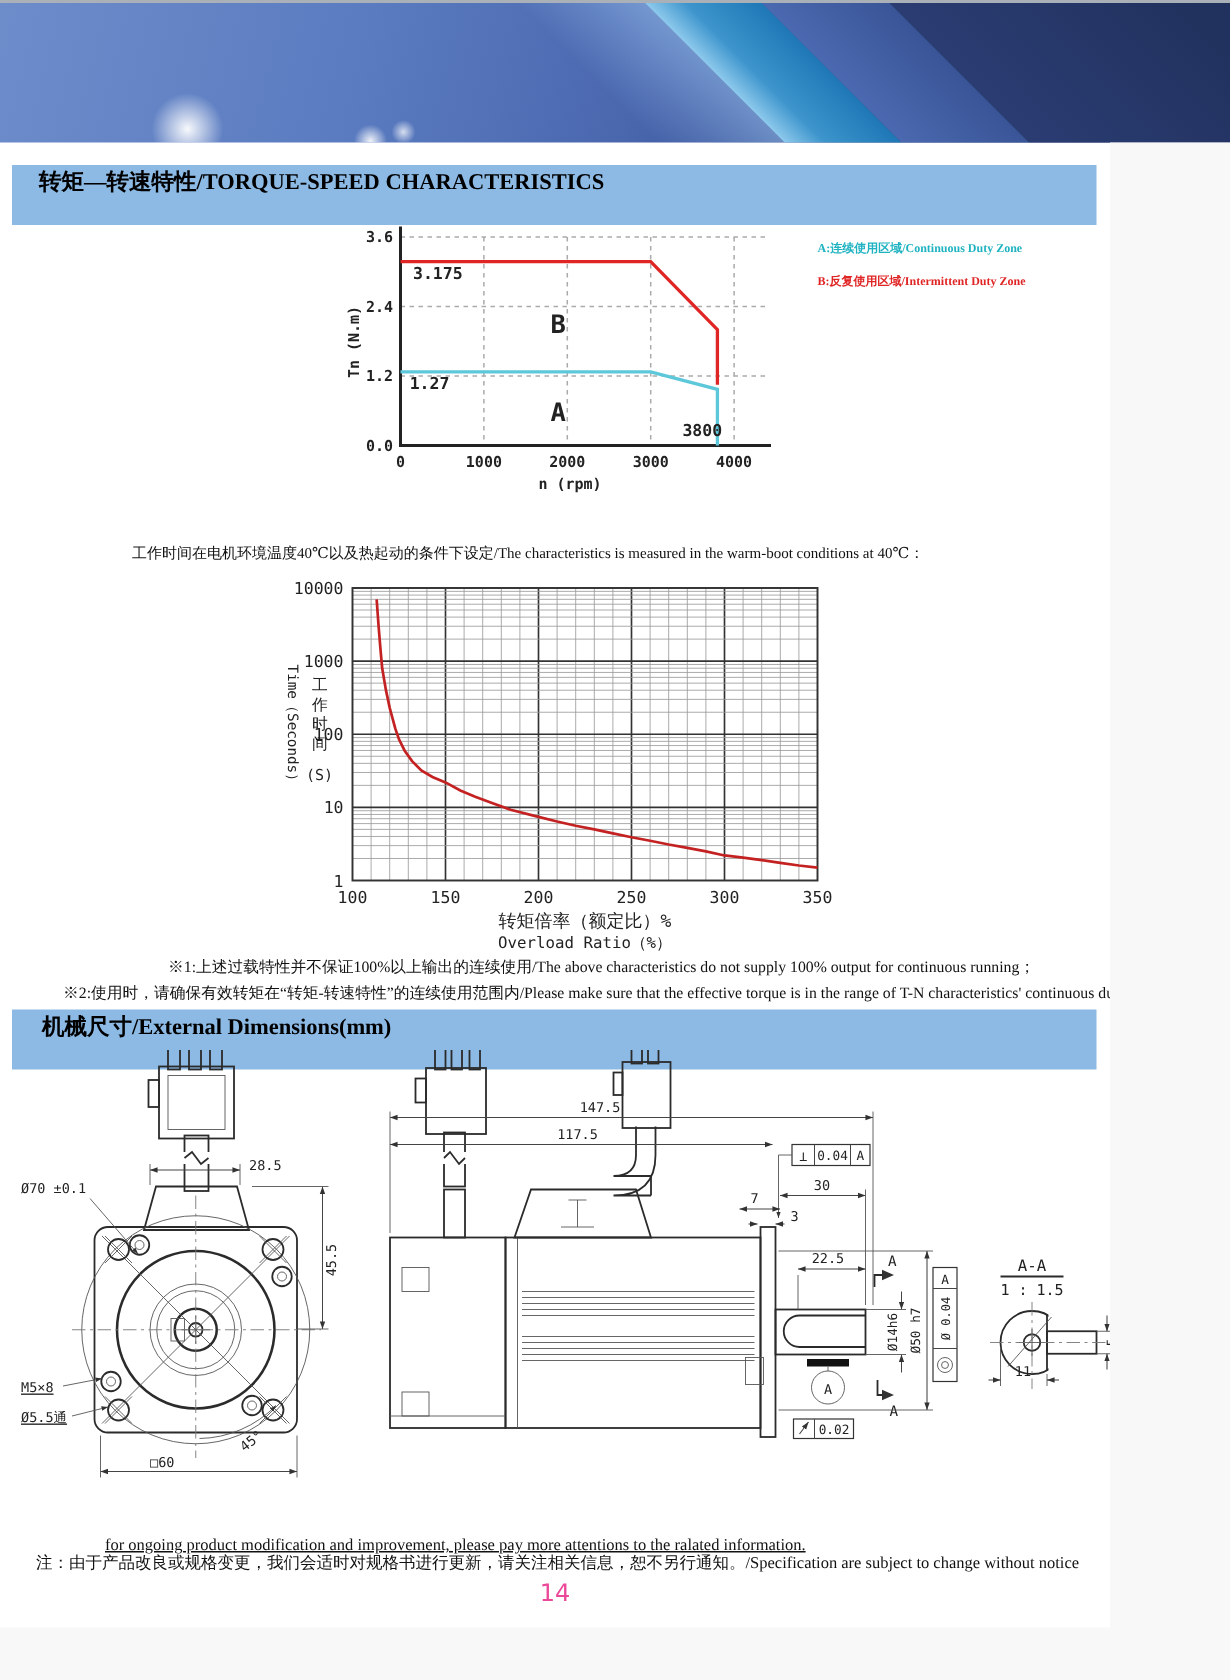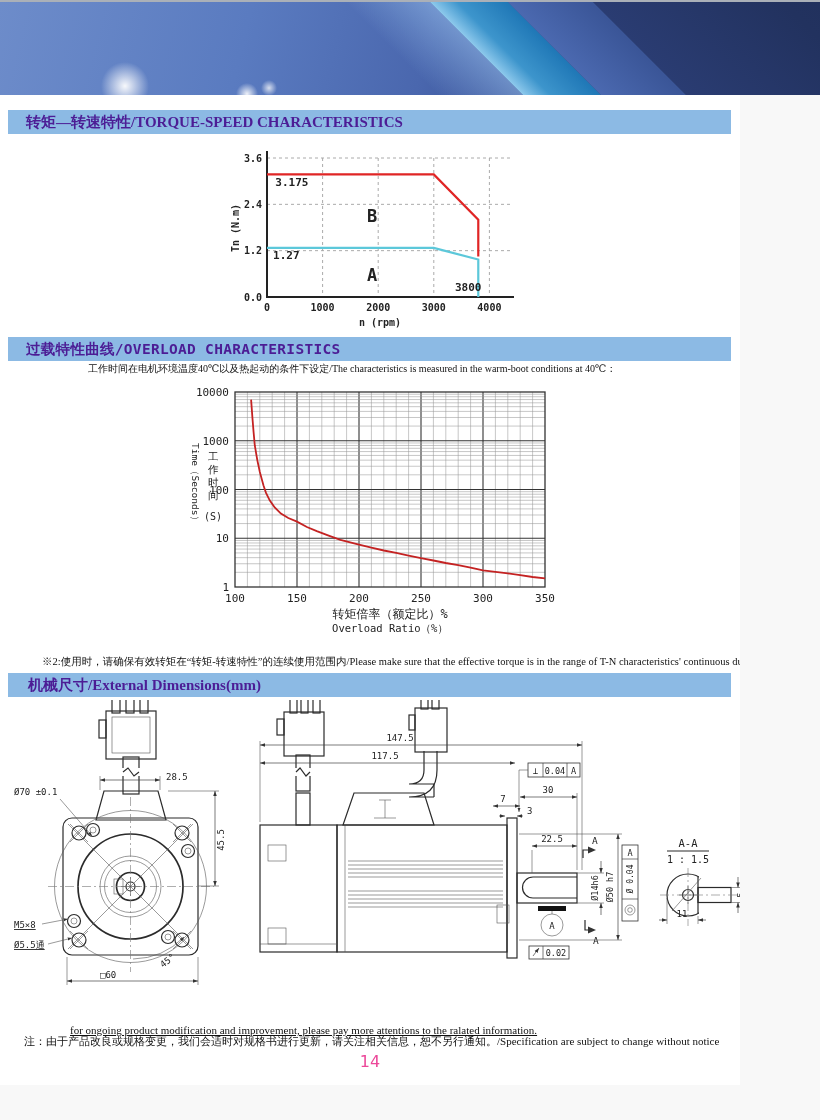--- a/index.html
+++ b/index.html
@@ -12,22 +12,22 @@
          radial-gradient(circle at 125px 84px, rgba(255,255,255,.95), rgba(255,255,255,0) 24px),
          radial-gradient(circle at 247px 92px, rgba(255,255,255,.9), rgba(255,255,255,0) 11px),
          radial-gradient(circle at 269px 86px, rgba(255,255,255,.75), rgba(255,255,255,0) 8px),
          linear-gradient(104deg,#6d8cca 0%,#5a7bc0 30%,#4a67ae 52%,#3c569c 62%,#31497e 70%);}
   .hdr .band{position:absolute;top:-5px;height:110px;transform:skewX(45deg);transform-origin:top left;}
   .band-soft{left:340px;width:85px;background:linear-gradient(to right,rgba(150,190,235,0),rgba(150,190,235,.55));}
   .band-cyan{left:425px;width:78px;background:linear-gradient(to right,#8ec9ec,#3d95cc 35%,#1f77b6);}
   .band-mid{left:503px;width:85px;background:linear-gradient(to right,#4b69b0,#3a5597);}
   .band-navy{left:588px;width:420px;background:linear-gradient(to right,#2a3c72,#22325f 45%,#1e2c57);}
   
-  .secbar{position:absolute;left:8px;width:723px;height:24px;background:#8cbae4;
-          color:#4c1d95;font-weight:bold;font-size:15px;line-height:24px;padding-left:18px;
+  .secbar{position:absolute;left:8px;width:723px;height:40px;background:#8cbae4;
+          color:#000000;font-weight:bold;font-size:15px;line-height:24px;padding-left:18px;
           box-sizing:border-box;}
   .bar1{top:110px;}
   .bar2{top:337px;font-family:"DejaVu Sans Mono","DejaVu Sans",monospace;font-size:14.5px;letter-spacing:.3px;}
   .bar3{top:673px;padding-left:20px;}
   .subtitle{position:absolute;left:88px;top:362px;font-size:10px;color:#111;}
   .fnote{position:absolute;font-size:10.5px;color:#111;}
   .n1{left:112px;top:638px;}
   .n2{left:42px;top:655px;}
   .legend{position:absolute;left:545px;top:162px;font-size:8px;font-weight:bold;line-height:1;}
   .legend div{margin-bottom:14px;}
@@ -86,22 +86,25 @@
       <polyline points="45,105.96388888888889 211.79999999999998,105.96388888888889 256.28,117.54722222222222 256.28,155" fill="none" stroke="#5cc8da" stroke-width="2.2"></polyline>
       <text x="53.34" y="43.80000000000001" font-size="11" font-family="&quot;DejaVu Sans&quot;,sans-serif" fill="#e02525" font-weight="600">3.175</text>
       <text x="51.116" y="117.16111111111111" font-size="11" font-family="&quot;DejaVu Sans&quot;,sans-serif" fill="#7dd3e2" font-weight="600">1.27</text>
       <text x="145.07999999999998" y="79.70833333333334" font-size="17" font-family="&quot;DejaVu Sans&quot;,sans-serif" fill="#e02525" font-weight="600">B</text>
       <text x="145.07999999999998" y="138.78333333333333" font-size="17" font-family="&quot;DejaVu Sans&quot;,sans-serif" fill="#7dd3e2" font-weight="600">A</text>
       <text x="232.928" y="148.82222222222222" font-size="11" font-family="&quot;DejaVu Sans&quot;,sans-serif" fill="#111" font-weight="600">3800</text>
       <text x="158" y="184" font-size="10" font-family="&quot;DejaVu Sans&quot;,sans-serif" text-anchor="middle" fill="#111" font-weight="600">n (rpm)</text>
       <text x="17" y="86" font-size="10" font-family="&quot;DejaVu Sans&quot;,sans-serif" text-anchor="middle" fill="#111" font-weight="600" transform="rotate(-90 17 86)">Tn (N.m)</text>
     </svg>
 
-
-  <div class="secbar bar2">过载特性曲线/OVERLOAD CHARACTERISTICS</div>
+  <div class="legend">
+    <div style="color:#1fb3c1;">A:连续使用区域/Continuous Duty Zone</div>
+    <div style="color:#e02525;">B:反复使用区域/Intermittent Duty Zone</div>
+  </div>
+
   <div class="subtitle">工作时间在电机环境温度40℃以及热起动的条件下设定/The characteristics is measured in the warm-boot conditions at 40℃：</div>
 
   <svg id="ochart" style="left:140px;top:380px;" width="440" height="256" viewBox="0 0 440 256">
       <line x1="107.4" y1="12" x2="107.4" y2="207" stroke="#999" stroke-width="0.55"></line>
       <line x1="119.8" y1="12" x2="119.8" y2="207" stroke="#999" stroke-width="0.55"></line>
       <line x1="132.2" y1="12" x2="132.2" y2="207" stroke="#999" stroke-width="0.55"></line>
       <line x1="144.6" y1="12" x2="144.6" y2="207" stroke="#999" stroke-width="0.55"></line>
       <line x1="169.4" y1="12" x2="169.4" y2="207" stroke="#999" stroke-width="0.55"></line>
       <line x1="181.8" y1="12" x2="181.8" y2="207" stroke="#999" stroke-width="0.55"></line>
       <line x1="194.2" y1="12" x2="194.2" y2="207" stroke="#999" stroke-width="0.55"></line>
@@ -170,20 +173,21 @@
       <text x="343" y="222" font-size="11" font-family="&quot;DejaVu Sans&quot;,sans-serif" text-anchor="middle" fill="#111">300</text>
       <text x="405" y="222" font-size="11" font-family="&quot;DejaVu Sans&quot;,sans-serif" text-anchor="middle" fill="#111">350</text>
       <path d="M111.1 19.6 L 112.4 37.5 L 113.6 52.2 L 114.8 65.5 L 117.3 80.1 L 119.8 91.9 L 123.5 105.6 L 126.0 112.9 L 129.7 120.3 L 134.7 127.4 L 140.9 133.6 L 148.3 138.0 L 157.0 141.6 L 166.9 147.0 L 176.8 151.1 L 188.0 155.3 L 200.4 159.8 L 219.0 164.6 L 231.4 167.7 L 243.8 170.5 L 256.2 172.9 L 268.6 175.6 L 281.0 178.2 L 293.4 180.5 L 305.8 183.0 L 318.2 185.2 L 330.6 187.6 L 343.0 190.3 L 355.4 191.8 L 367.8 193.4 L 380.2 195.2 L 392.6 197.0 L 405.0 198.4" fill="none" stroke="#c42222" stroke-width="1.8"></path>
       <text x="250" y="238" font-size="12" font-family="&quot;DejaVu Sans&quot;,sans-serif" text-anchor="middle" fill="#111">转矩倍率（额定比）%</text>
       <text x="250" y="252" font-size="10.5" font-family="&quot;Liberation Serif&quot;,serif" text-anchor="middle" fill="#111">Overload Ratio（%）</text>
       <text x="52" y="104" font-size="9.5" font-family="&quot;Liberation Serif&quot;,serif" text-anchor="middle" fill="#111" transform="rotate(90 52 104)">Time（Seconds）</text>
       <text x="68" y="80" font-size="10.5" fill="#111"><tspan x="68" dy="0">工</tspan><tspan x="68" dy="13">作</tspan><tspan x="68" dy="13">时</tspan><tspan x="68" dy="13">间</tspan></text>
       <text x="64" y="140" font-size="10" font-family="&quot;DejaVu Sans&quot;,sans-serif" fill="#111">(S)</text>
     </svg>
 
+  <div class="fnote n1">※1:上述过载特性并不保证100%以上输出的连续使用/The above characteristics do not supply 100% output for continuous running；</div>
   <div class="fnote n2">※2:使用时，请确保有效转矩在“转矩-转速特性”的连续使用范围内/Please make sure that the effective torque is in the range of T-N characteristics' continuous duty zone。</div>
 
   <div class="secbar bar3">机械尺寸/External Dimensions(mm)</div>
 
   <svg style="left:8px;top:700px;" width="740" height="308" viewBox="8 700 740 308">
     <defs>
       <marker id="arr" viewBox="0 0 10 10" refX="9" refY="5" markerWidth="8" markerHeight="8" orient="auto-start-reverse">
         <path d="M0 1.8 L9 5 L0 8.2 z" fill="#333"></path>
       </marker>
     </defs>

